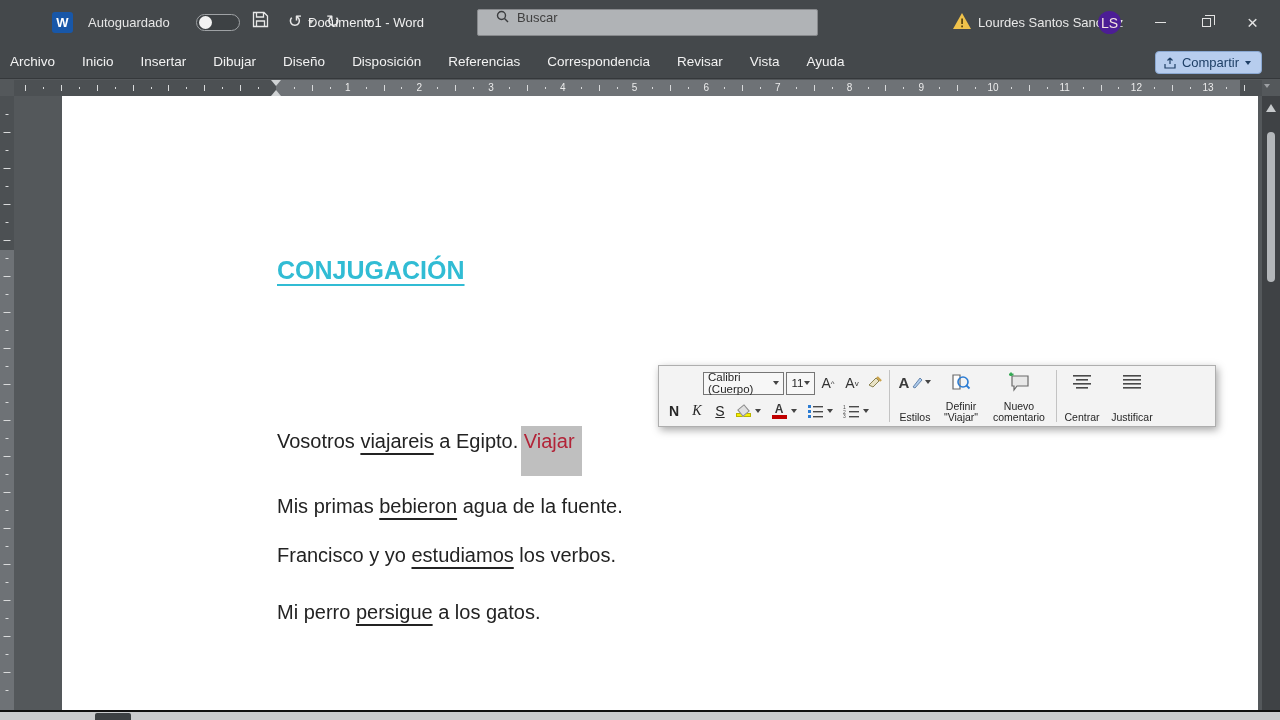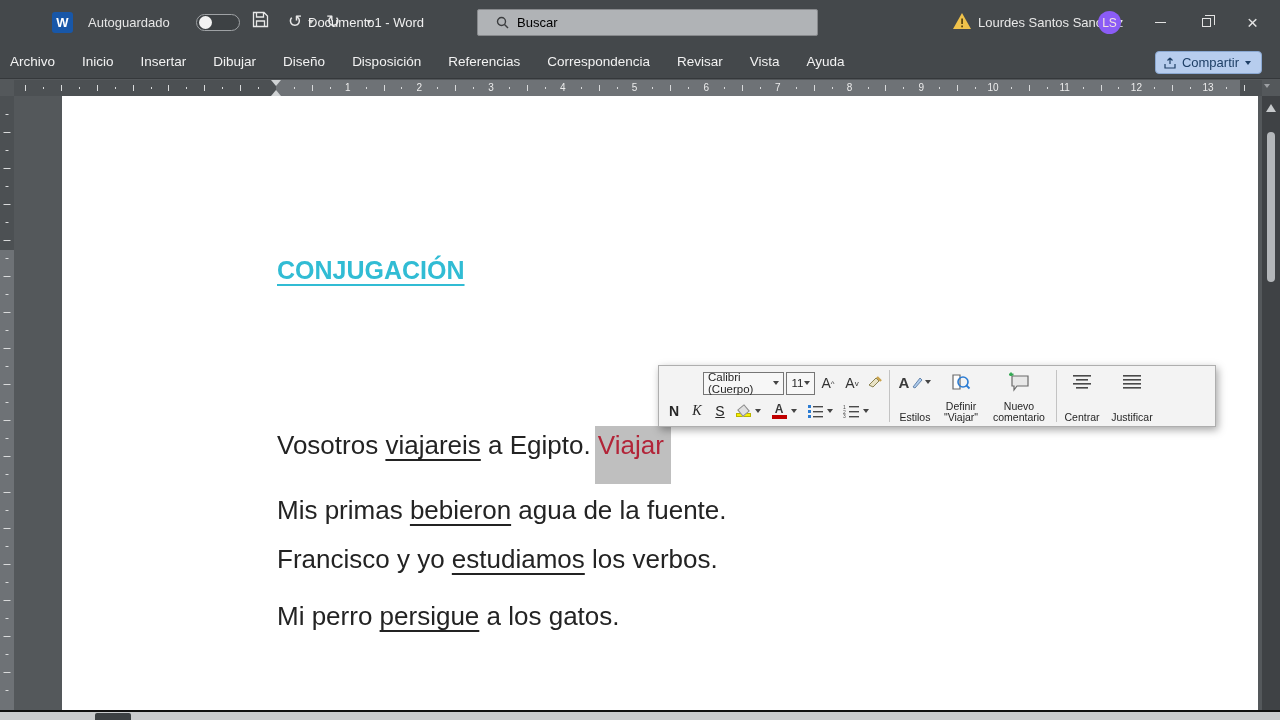--- a/index.html
+++ b/index.html
@@ -8,25 +8,25 @@
 
   
   .titlebar { position:absolute; left:0; top:0; width:1280px; height:45px; background:#44484b; color:#e8e8e8; }
   .word-logo { position:absolute; left:52px; top:12px; width:21px; height:21px; background:#1857a8; border-radius:3px; color:#fff; font-weight:bold; font-size:13px; display:flex; align-items:center; justify-content:center; }
   .autosave-label { position:absolute; left:88px; top:15px; font-size:13px; color:#e6e6e6; }
   .toggle { position:absolute; left:196px; top:14px; width:44px; height:17px; border:1px solid #9fa2a5; border-radius:9px; background:#3d4144; }
   .toggle .knob { position:absolute; left:2px; top:1px; width:13px; height:13px; border-radius:50%; background:#f2f2f2; }
   .tb-icon { position:absolute; top:10px; font-size:17px; color:#e8e8e8; line-height:24px; }
   .tb-caret { width:0; height:0; border-left:3px solid transparent; border-right:3px solid transparent; border-top:4px solid #d0d0d0; display:inline-block; }
   .doc-title { position:absolute; left:308px; top:15px; font-size:13px; color:#f0f0f0; white-space:nowrap; }
-  .searchbox { position:absolute; left:477px; top:9px; width:341px; height:27px; background:#b0b3b6; border:1px solid #87898c; border-radius:2px; display:flex; align-items:center; color:#000000; font-size:13px; }
+  .searchbox { position:absolute; left:477px; top:9px; width:341px; height:27px; background:#b0b3b6; border:1px solid #87898c; border-radius:2px; display:flex; color:#404040; font-size:13px; }
   .searchbox svg { margin:0 8px 0 18px; }
   .warn-wrap { position:absolute; left:952px; top:12px; }
   .user-name { position:absolute; left:978px; top:15px; font-size:13px; color:#e8e8e8; }
-  .avatar { position:absolute; left:1098px; top:11px; width:23px; height:23px; border-radius:50%; background:#8b5cf6; color:#f3e2e0; font-size:12px; display:flex; align-items:center; justify-content:center; }
+  .avatar { position:absolute; left:1098px; top:11px; width:23px; height:23px; border-radius:50%; background:#4c1d95; color:#f3e2e0; font-size:14px; display:flex; align-items:center; justify-content:center; }
   .win-btn { position:absolute; top:0; width:45px; height:45px; display:flex; align-items:center; justify-content:center; color:#e3e3e3; font-size:16px; }
   .min-glyph { width:11px; height:0; border-top:1px solid #e3e3e3; }
   .restore-glyph { position:relative; width:9px; height:9px; border:1px solid #e3e3e3; background:#44484b; }
   .restore-glyph::before { content:""; position:absolute; left:2px; top:-4px; width:9px; height:9px; border:1px solid #e3e3e3; border-bottom:none; border-left:none; }
 
   
   .tabrow { position:absolute; left:0; top:45px; width:1280px; height:34px; background:#44484b; border-bottom:1px solid #35383b; }
   .tabs { position:absolute; left:10px; top:0; height:100%; display:flex; align-items:center; gap:27px; }
   .tab { font-size:13.5px; color:#f2f2f2; white-space:nowrap; cursor:default; }
   .share-btn { position:absolute; right:18px; top:6px; height:23px; padding:0 10px 0 8px; background:#b7cdee; border:1px solid #8aa8d2; border-radius:4px; display:flex; align-items:center; gap:6px; color:#1e3f66; font-size:13px; }
@@ -51,21 +51,21 @@
   .scrollbar { position:absolute; left:1262px; top:96px; width:18px; height:614px; background:#3f4245; }
   .sb-up { position:absolute; left:4px; top:8px; width:0; height:0; border-left:5px solid transparent; border-right:5px solid transparent; border-bottom:8px solid #c6c9cb; }
   .sb-thumb { position:absolute; left:5px; top:36px; width:8px; height:150px; border-radius:4px; background:#b4b7ba; }
 
   
   .doc-h1 { position:absolute; left:215px; top:160px; font-size:25px; font-weight:bold; color:#31bcd4; text-decoration:underline; text-decoration-thickness:2px; text-underline-offset:5px; }
   .doc-h2 { position:absolute; left:215px; top:218px; font-size:25px; font-weight:bold; color:#d11f2f; white-space:pre-wrap; }
   .seg-red { color:#d11f2f; }
   .seg-redwavy { color:#d11f2f; text-decoration:underline wavy #e03131; text-decoration-thickness:1px; text-underline-offset:7px; }
   .doc-lines { position:absolute; left:0; top:0; width:100%; height:100%; }
-  .doc-line { position:absolute; left:215px; font-size:26px; color:#232323; white-space:pre-wrap; }
+  .doc-line { position:absolute; left:215px; font-size:20px; color:#232323; white-space:pre-wrap; }
   .doc-line:nth-child(1){ top:334px; } .doc-line:nth-child(2){ top:391px;margin-top:8px; }
   .doc-line:nth-child(3){ top:448px; } .doc-line:nth-child(4){ top:505px; }
   .seg-verb { text-decoration:underline; text-decoration-thickness:1.5px; text-underline-offset:5px; }
   .seg-sel { position:relative; color:#b22438; z-index:0; }
   .seg-sel::before { content:""; position:absolute; left:-3px; right:-7px; top:-4px; bottom:-24px; background:#bfbfbf; z-index:-1; }
 
   
   .mini-toolbar { position:absolute; left:658px; top:365px; width:558px; height:62px; background:#f3f3f3; border:1px solid #aeaeae; box-shadow:2px 3px 8px rgba(0,0,0,0.35); display:flex; z-index:5; }
   .mt-left { width:228px; padding:3px 0 0 4px; }
   .mt-row1 { display:flex; align-items:center; height:28px; gap:2px;padding-left:40px; }

